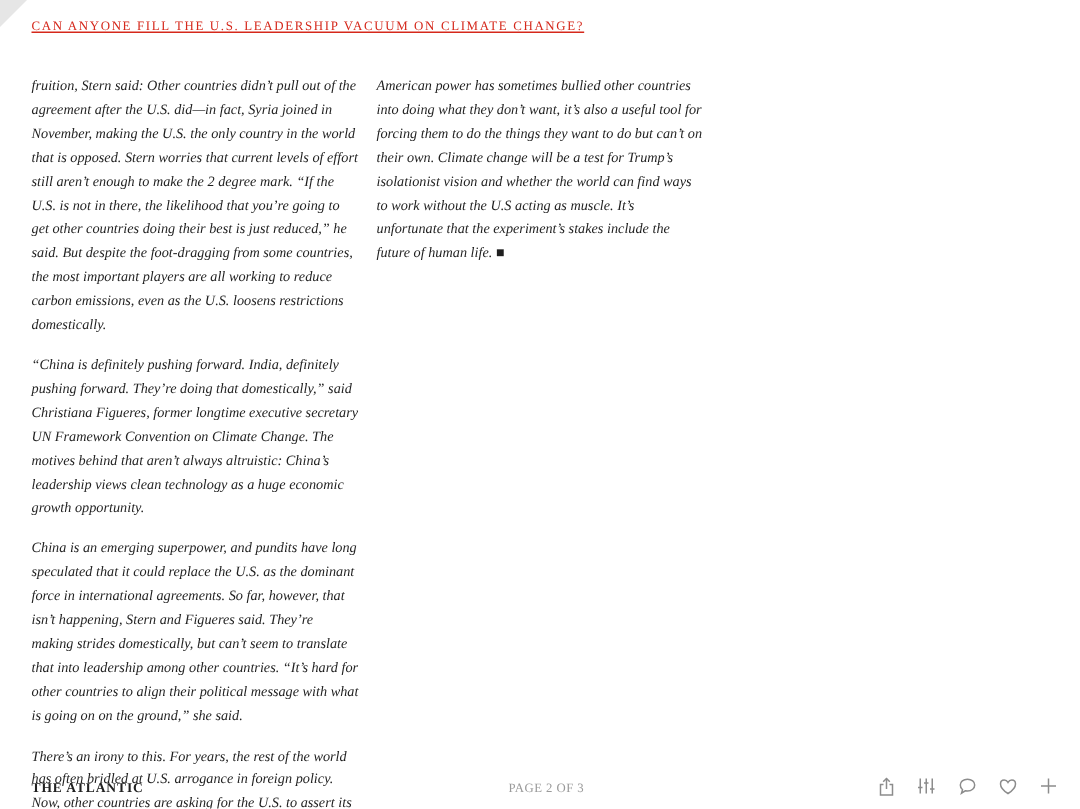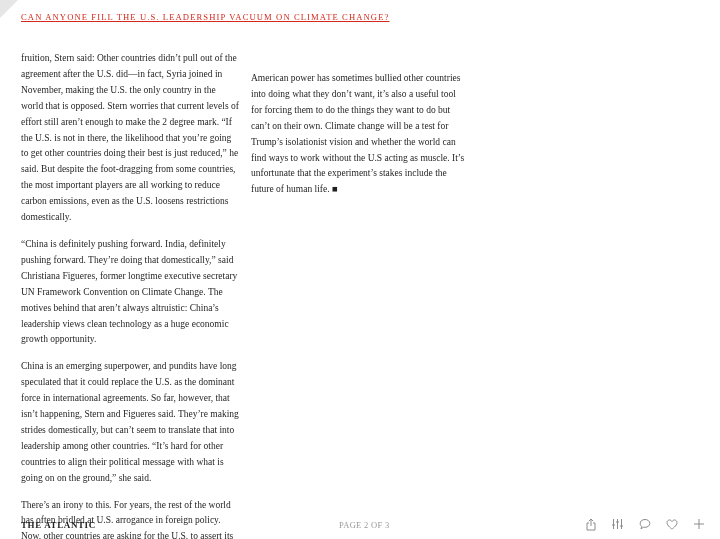--- a/index.html
+++ b/index.html
@@ -20,22 +20,22 @@
       position: absolute; left: 21px; top: 12px;
       font-size: 8.6px; letter-spacing: 1.1px; color: #d5281b;
       text-transform: uppercase;
       text-decoration: underline;
     }
     .col {
       position: absolute; top: 51px; width: 218px;
       font-size: 9.5px; line-height: 15.9px; color: #1f1f1f;
     }
     .col-left { left: 21px; }
-    .col-right { left: 251px; margin-top: 20px; }
-    .col p { margin: 0 0 11px 0; }
+    .col-right { left: 251px; }
+    .col p { margin: 0 0 11px 0; font-style: italic; }
     .footer-brand {
       position: absolute; left: 21px; top: 520px;
       font-size: 9px; letter-spacing: 0.6px; color: #222; font-weight: bold;
     }
     .footer-page {
       position: absolute; left: 339px; top: 520px;
       font-size: 8.5px; color: #9a9a9a; letter-spacing: 0.3px;
     }
     .footer-icons {
       position: absolute; right: 8px; top: 514px; display: flex; gap: 0;

